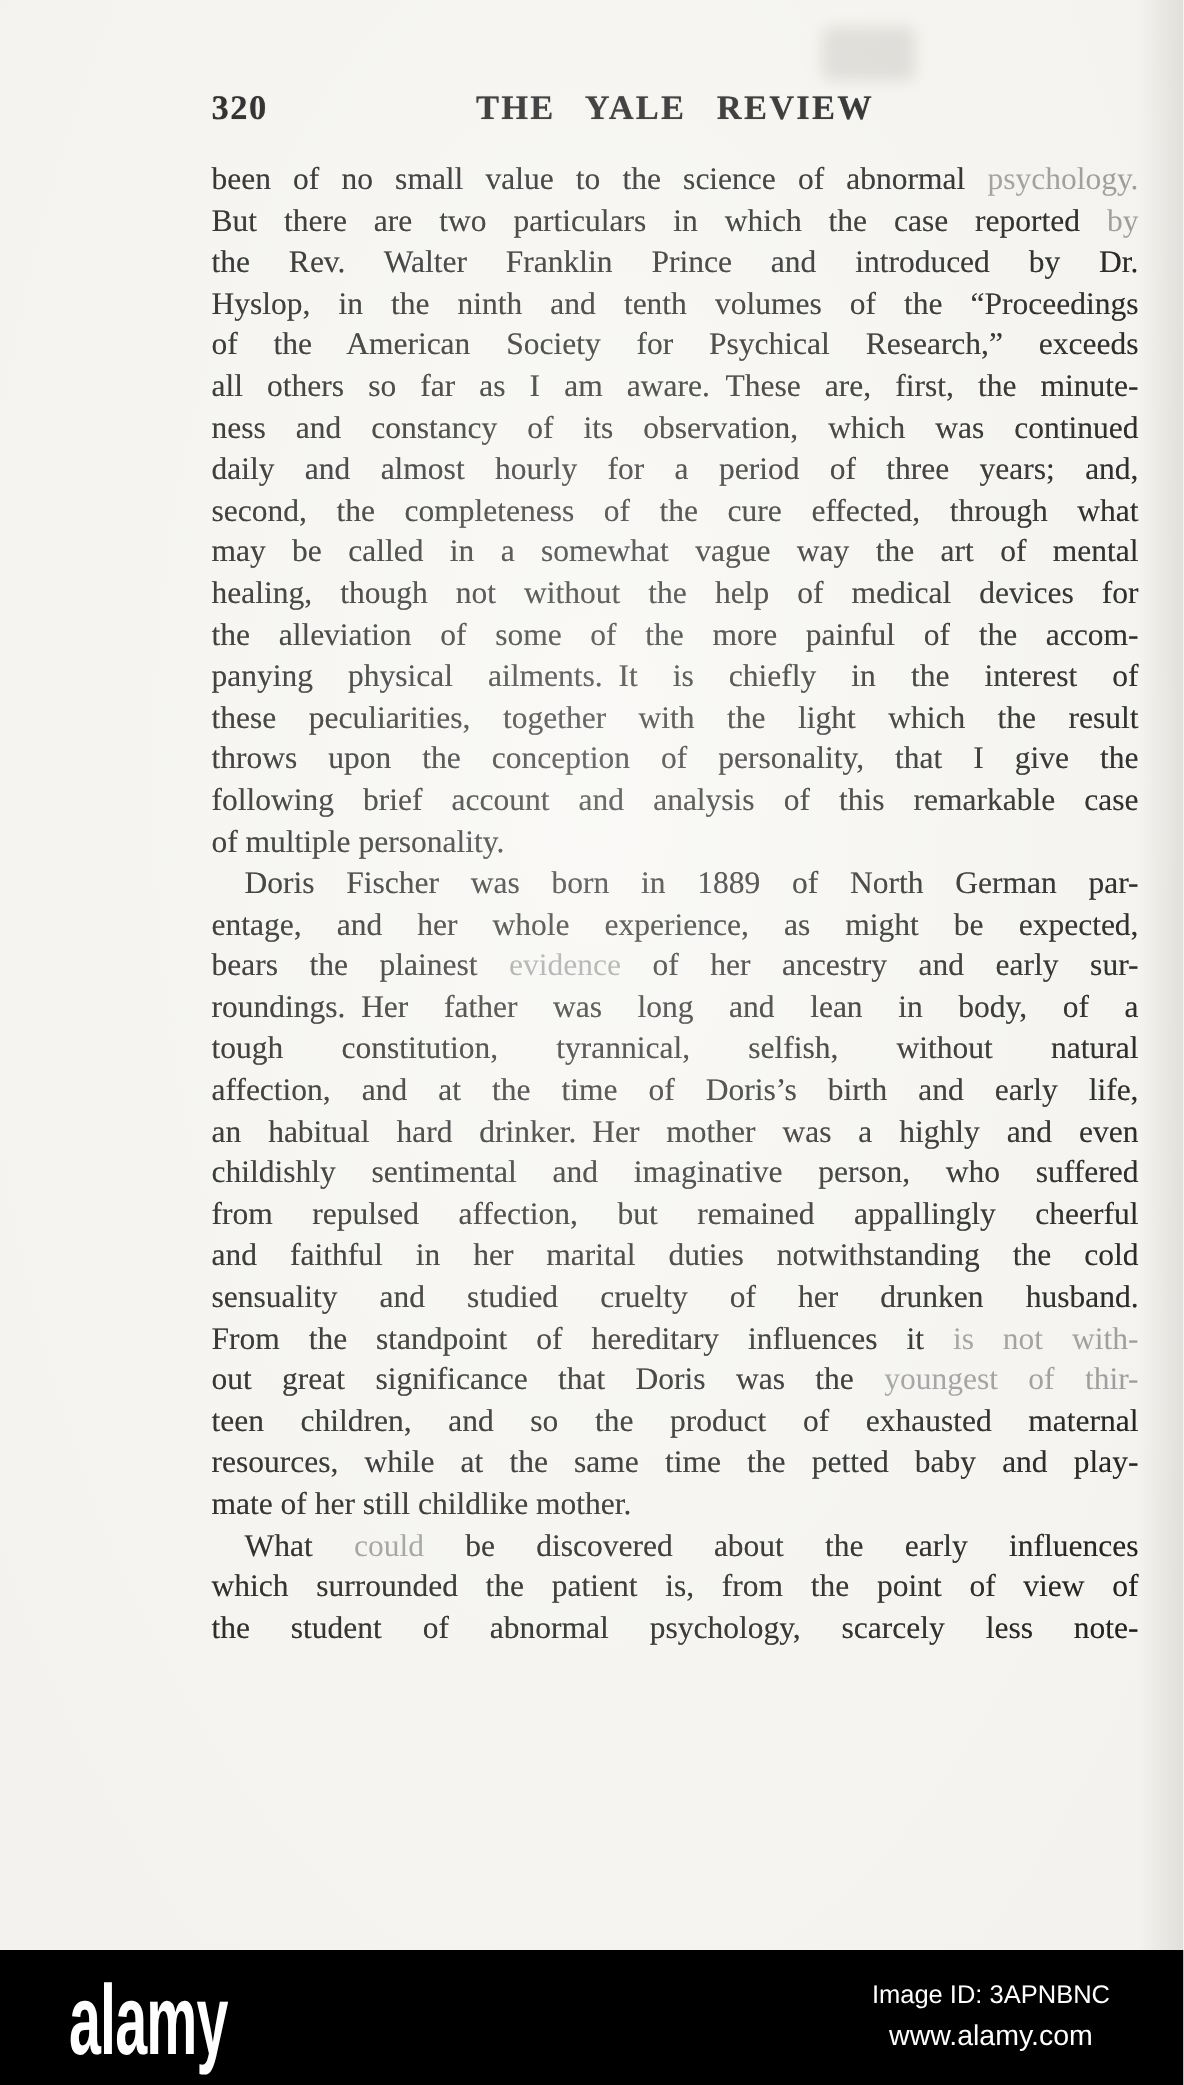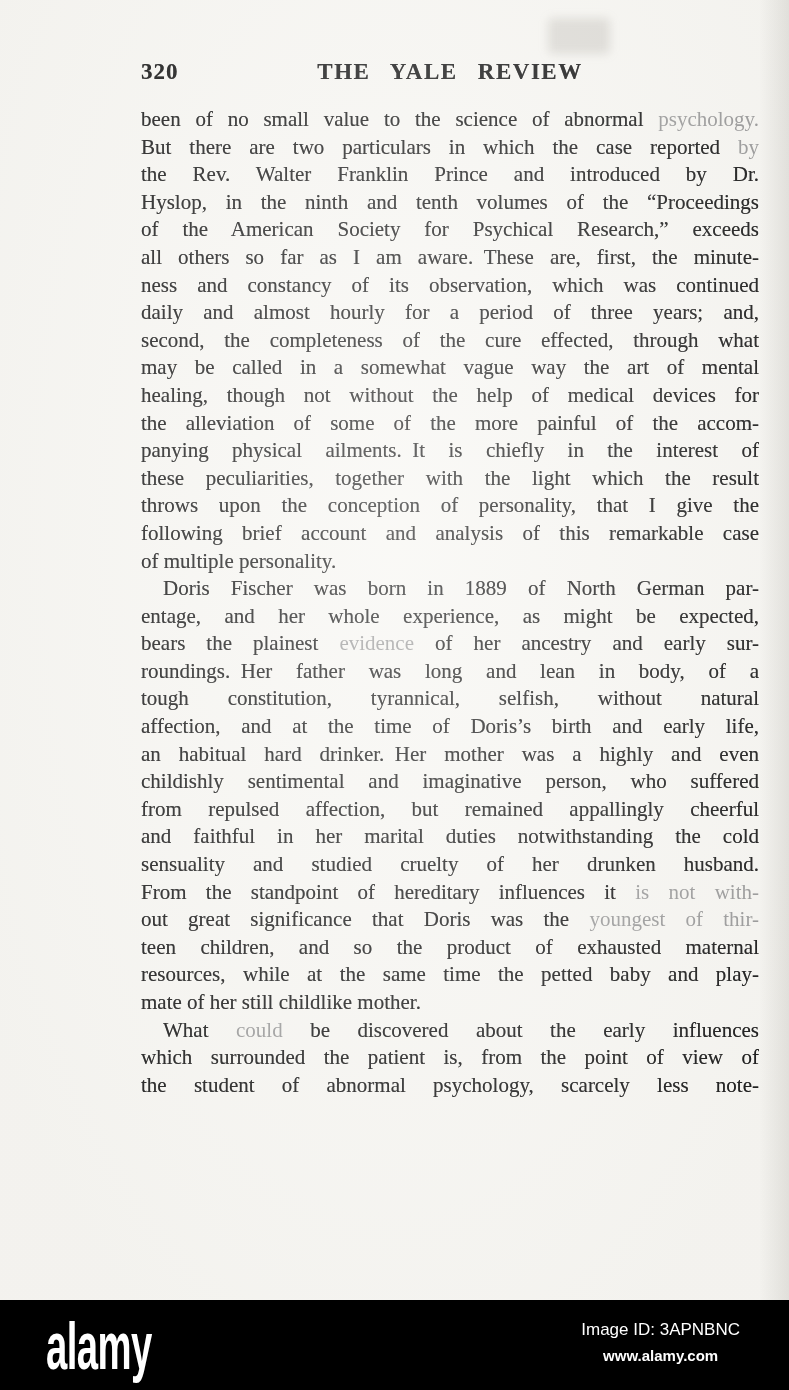--- a/index.html
+++ b/index.html
@@ -59,21 +59,21 @@
   }
   .alamy-logo{
     position:absolute;left:46px;top:0;height:90px;line-height:92px;
     font-size:66px;font-weight:700;letter-spacing:-1px;
     transform:scaleX(0.58);transform-origin:left center;
   }
   .bar-right{
     position:absolute;right:49px;top:20px;text-align:center;
   }
   .image-id{font-size:17px;font-weight:400;margin-bottom:7px;}
-  .site{font-size:15px;font-weight:700;}
+  .site{font-size:19px;font-weight:400;}
 </style>
 </head>
 <body>
 
 <div class="scan">
   <div class="smudge"></div>
   <div class="header-row">
     <div class="page-number">320</div>
     <div class="journal-title">THE YALE REVIEW</div>
   </div>

